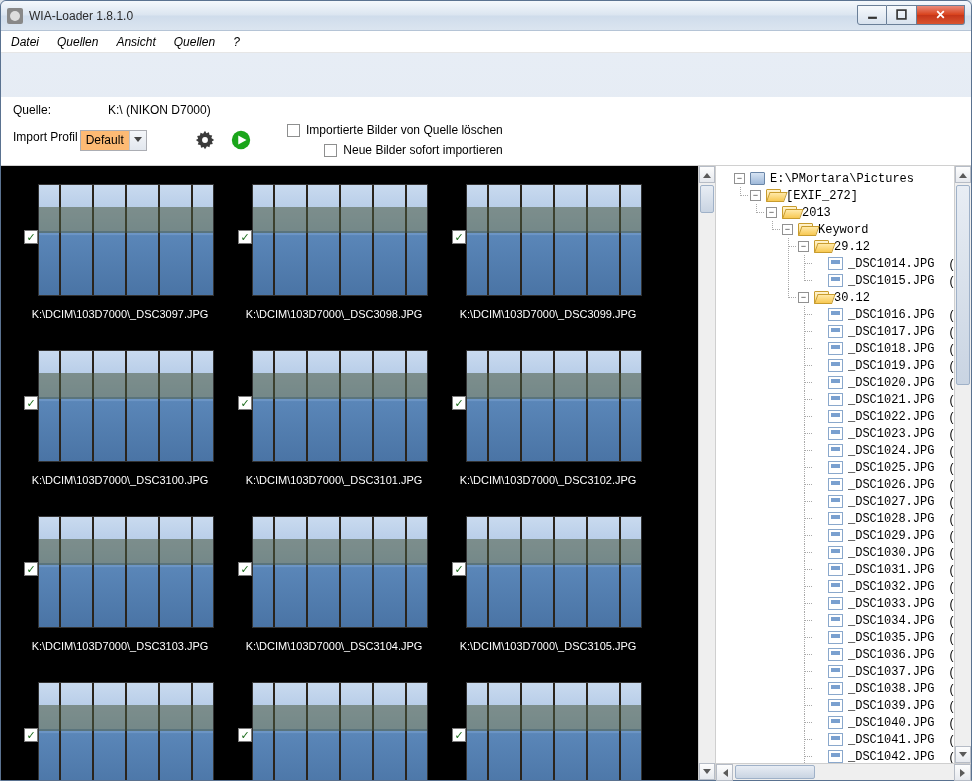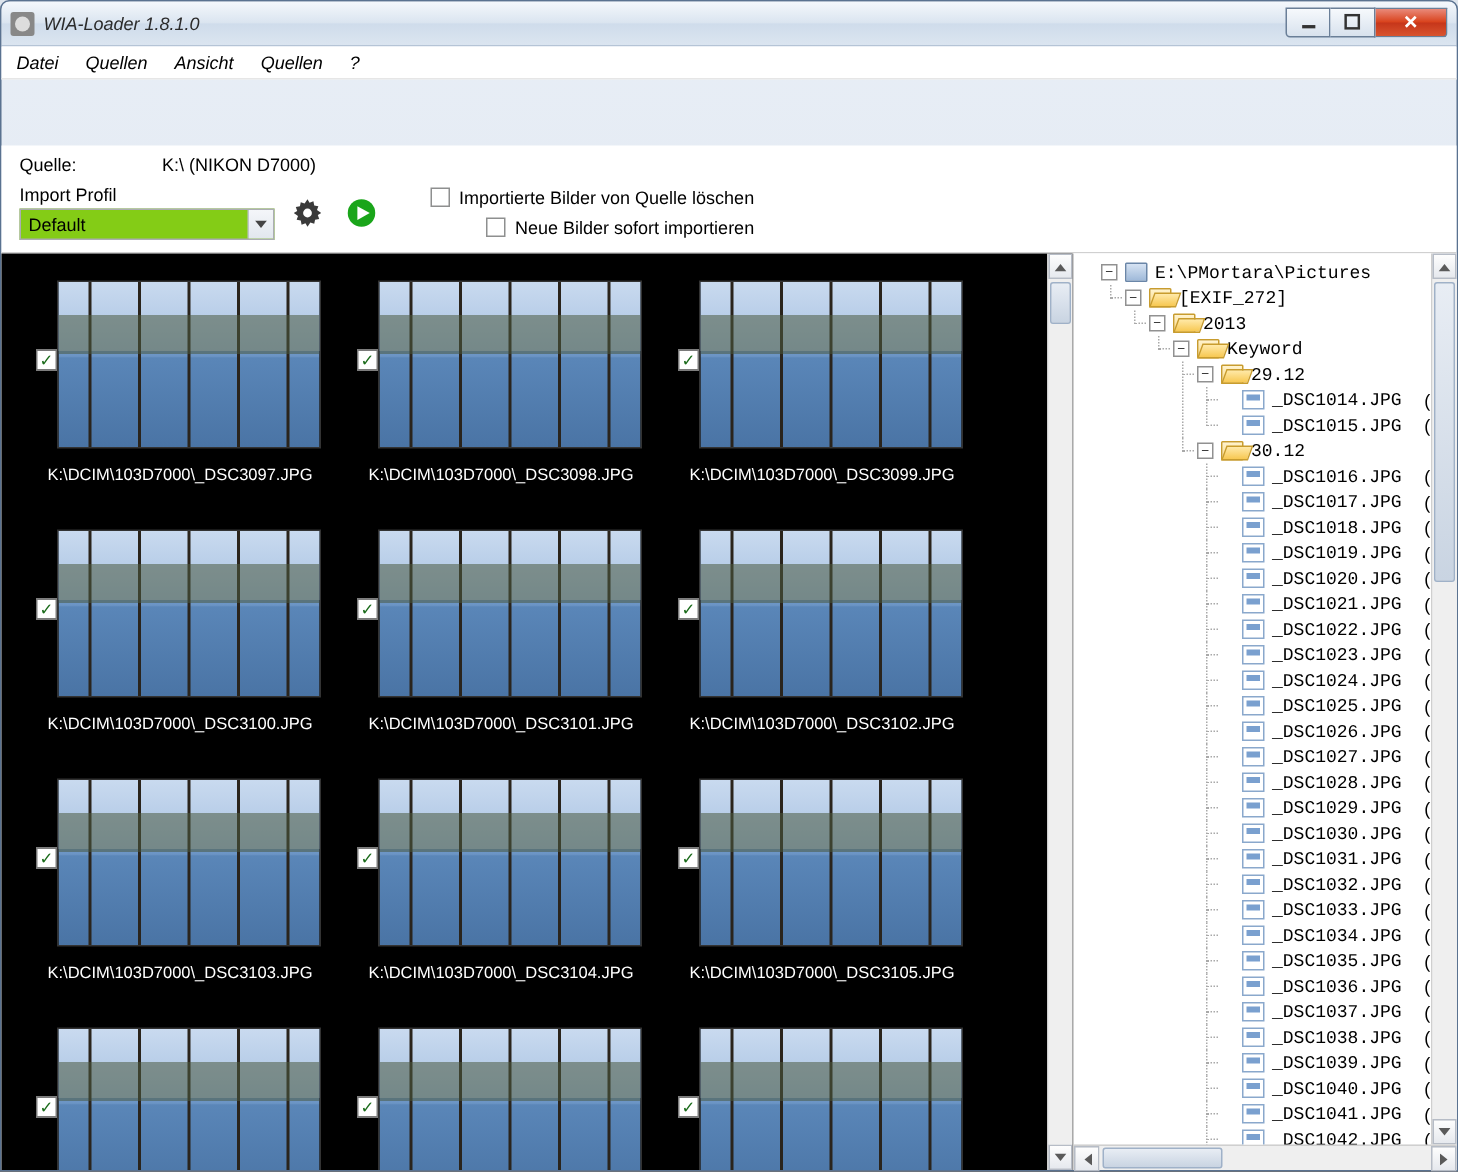--- a/index.html
+++ b/index.html
@@ -17,21 +17,20 @@
   border: 1px solid #5a7290;
   border-radius: 6px 6px 0 0;
   display: flex; flex-direction: column;
 }
 .titlebar {
   height: 30px;
   background: linear-gradient(#f4f8fc, #dbe5f0 48%, #cfdceb 52%, #dbe5f0);
   border-bottom: 1px solid #b5c4d6;
   display: flex; align-items: center; padding: 0 6px;
   border-radius: 6px 6px 0 0;
-  font-style: italic;
 }
 .titlebar .appicon {
   width: 16px; height: 16px; margin-right: 6px;
   background: #888; border-radius: 2px; position: relative;
 }
 .titlebar .appicon::after { content: ""; position:absolute; inset:3px; background:#ddd; border-radius:50%; }
 .titlebar .title { color: #2b2b2b; flex: 1; font-size: 12px; }
 .winbtns { display: flex; gap: 0; }
 .winbtn {
   width: 30px; height: 20px; margin-top: -2px;
@@ -58,23 +57,23 @@
   grid-template-columns: 280px 1fr;
   row-gap: 4px; column-gap: 10px; margin-top: 44px;
 }
 .row1, .row2 { display: flex; gap: 10px; align-items: center; grid-column: 1 / span 2; }
 .lbl { width: 85px; color: #000; }
 .val { color: #000; }
 .controls {
   grid-column: 1 / span 2;
   display: flex; align-items: center; gap: 8px; margin-top: 2px;
 }
-.profilecol { display: flex; flex-direction: column; gap: 2px; width: 170px; }
+.profilecol { display: flex; flex-direction: row; gap: 2px; width: 170px; }
 .selectwrap {
-  display:flex; align-items:center; border:1px solid #abadb3; height:21px; background:#84cc16;
+  display:flex; align-items:center; border:1px solid #abadb3; height:21px; background:#fdba74;
 }
 .selectwrap .seltext { flex:1; padding: 0 5px; font-size:12px; }
 .selectwrap .selbtn { width:17px; height:19px; border-left:1px solid #c0c4cc; display:flex; align-items:center; justify-content:center; background:linear-gradient(#f4f6f9,#e2e7ee); }
 .iconbtn {
   width: 28px; height: 28px; display:flex; align-items:center; justify-content:center;
   cursor: pointer;
 }
 .iconbtn svg { width: 22px; height: 22px; }
 .chkcol { display: flex; flex-direction: column; gap: 6px; margin-left: 24px; }
 .chkrow { display:flex; align-items:center; gap: 6px; justify-content: flex-end; }

